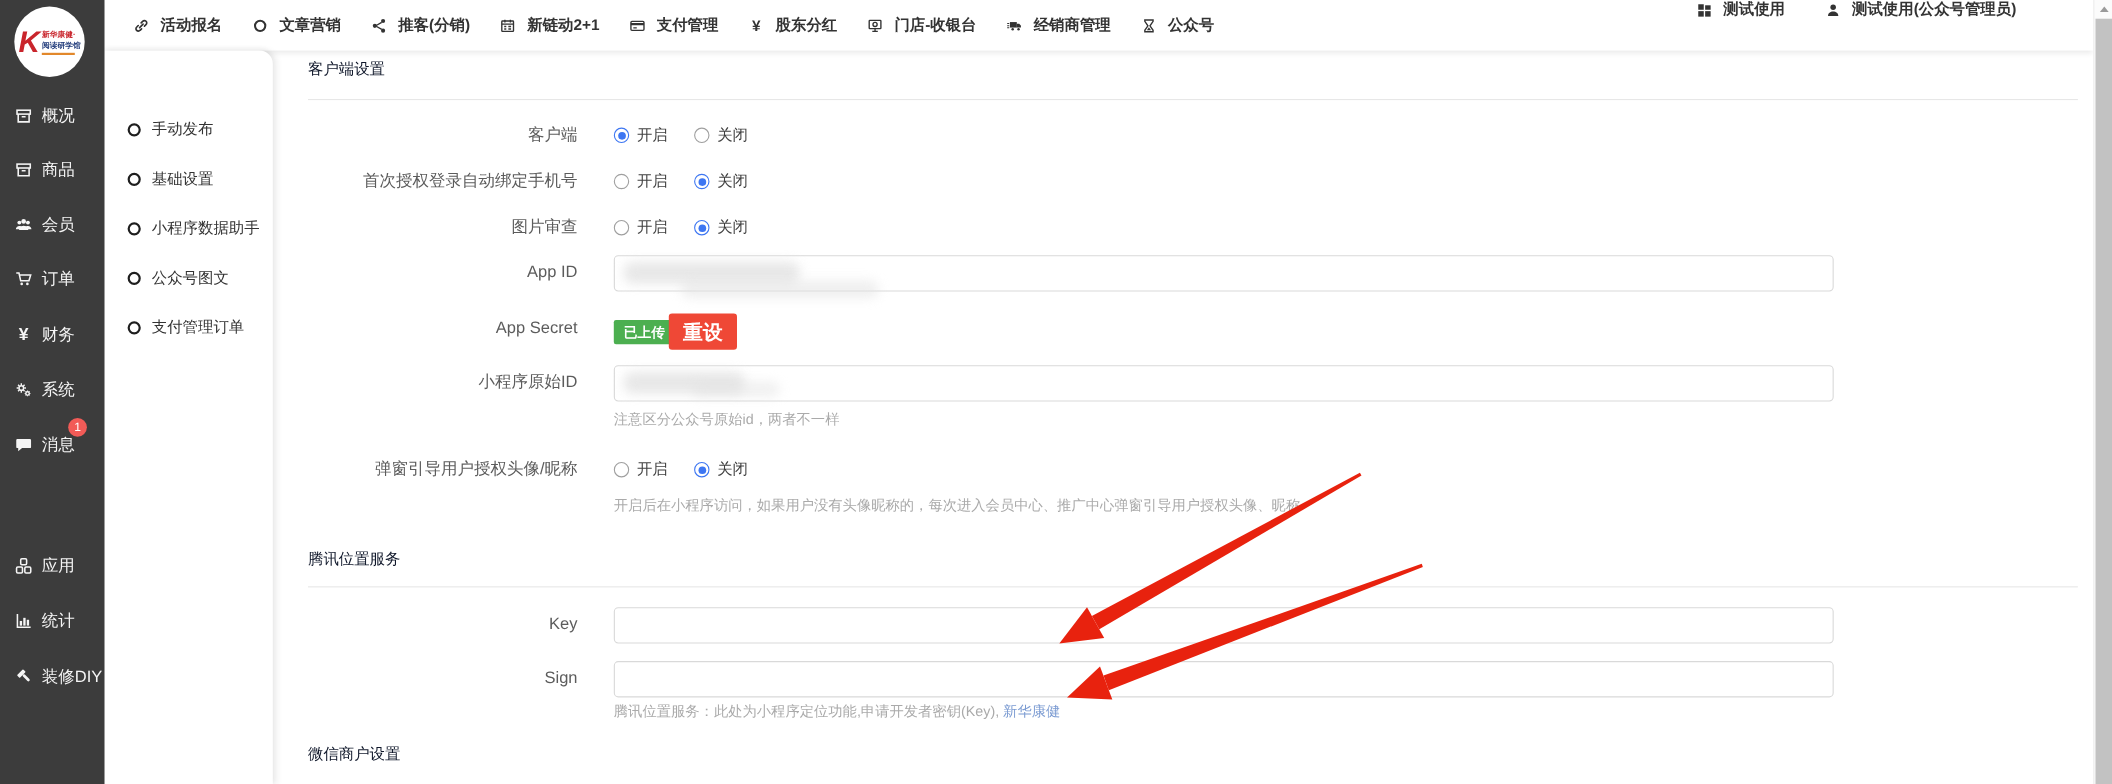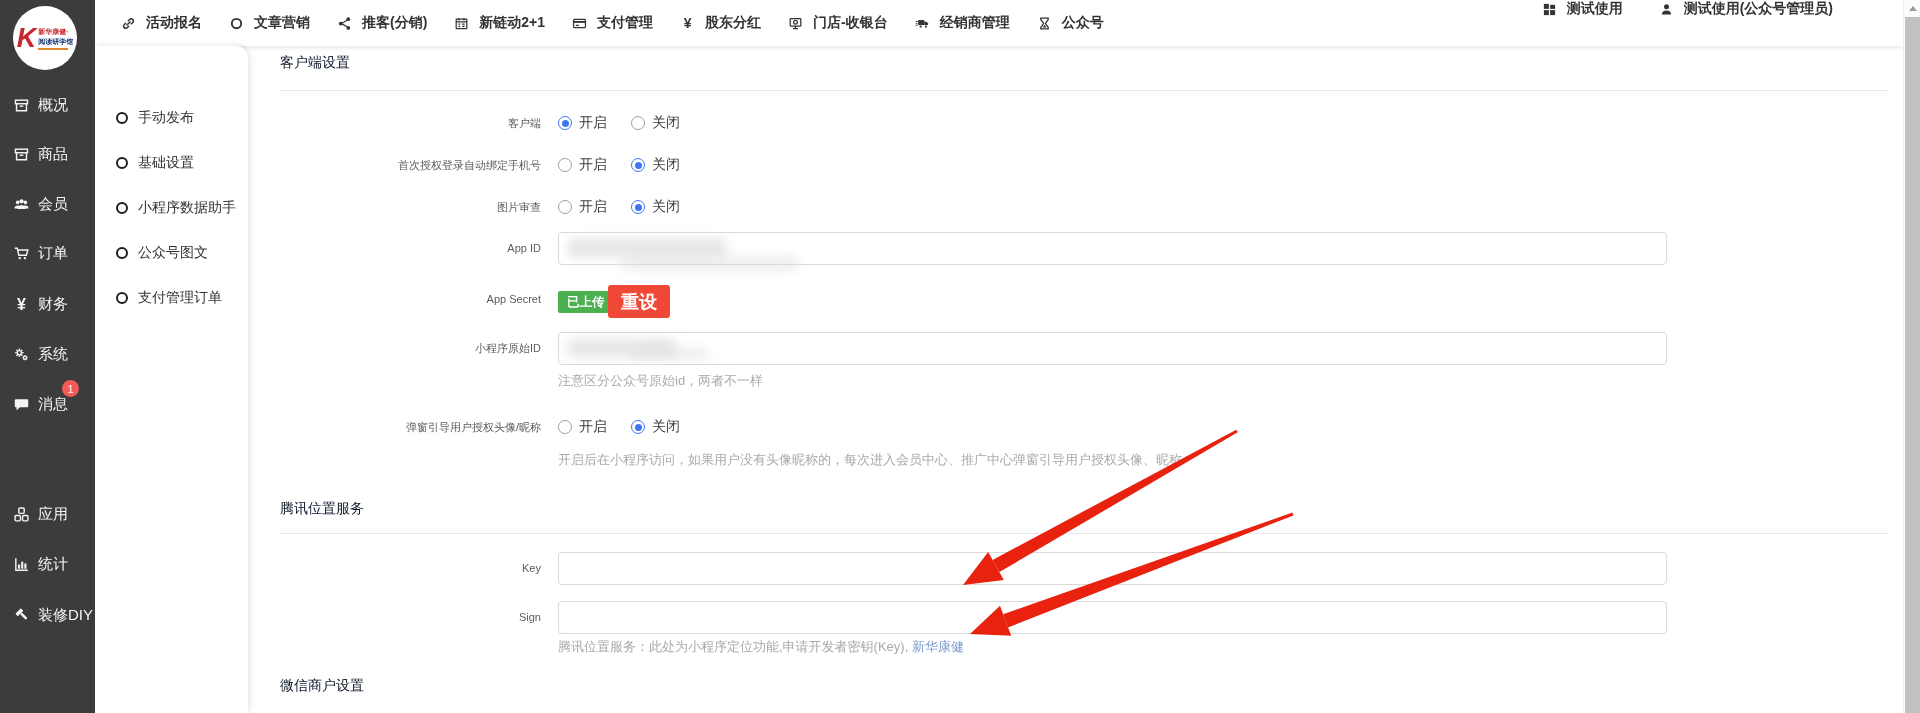--- a/index.html
+++ b/index.html
@@ -38,21 +38,21 @@
   .submenu { position:absolute; left:95px; top:46px; width:153px; height:667px; background:#fff;
     border-top-right-radius:12px; box-shadow:3px 0 6px rgba(0,0,0,.07), 0 -2px 4px rgba(0,0,0,.04); z-index:5; }
   .sub-item { position:absolute; left:0; width:153px; height:30px; display:flex; align-items:center;
     gap:10px; padding-left:21px; font-size:14px; color:#333; cursor:pointer; white-space:nowrap; }
   .sub-ring { width:12px; height:12px; flex:0 0 12px; border:2.5px solid #1e1e1e; border-radius:50%; }
 
   
   .main { position:absolute; left:248px; top:46px; width:1655px; height:667px; background:#fff; z-index:1; }
   .sec-title { position:absolute; left:32px; font-size:14px; color:#0f172a; }
   .divider { position:absolute; left:32px; right:14px; height:1px; background:#e7e7e7; }
-  .flabel { position:absolute; left:16px; width:277px; text-align:right; font-size:11px; color:#5c5c5c;
+  .flabel { position:absolute; left:0; width:277px; text-align:right; font-size:15px; color:#5c5c5c;
     height:34px; line-height:34px; white-space:nowrap; }
   .fctrl { position:absolute; left:310px; height:34px; display:flex; align-items:center; gap:24px; }
   .radio-opt { display:flex; align-items:center; gap:7px; font-size:14px; color:#3f3f3f; cursor:pointer; }
   .radio { width:14px; height:14px; border-radius:50%; border:1.5px solid #9f9f9f; background:#fff; position:relative; }
   .radio.sel { border:1.5px solid #3d76f2; }
   .radio.sel::after { content:""; position:absolute; left:2.5px; top:2.5px; width:7px; height:7px;
     border-radius:50%; background:#3d76f2; }
   .tinput { position:absolute; left:310px; width:1109px; height:33px; border:1px solid #d9d9d9;
     border-radius:4px; background:#fff; }
   .mask-blob { position:absolute; background:#e2e2e2; filter:blur(5px); border-radius:8px; opacity:.8; }

